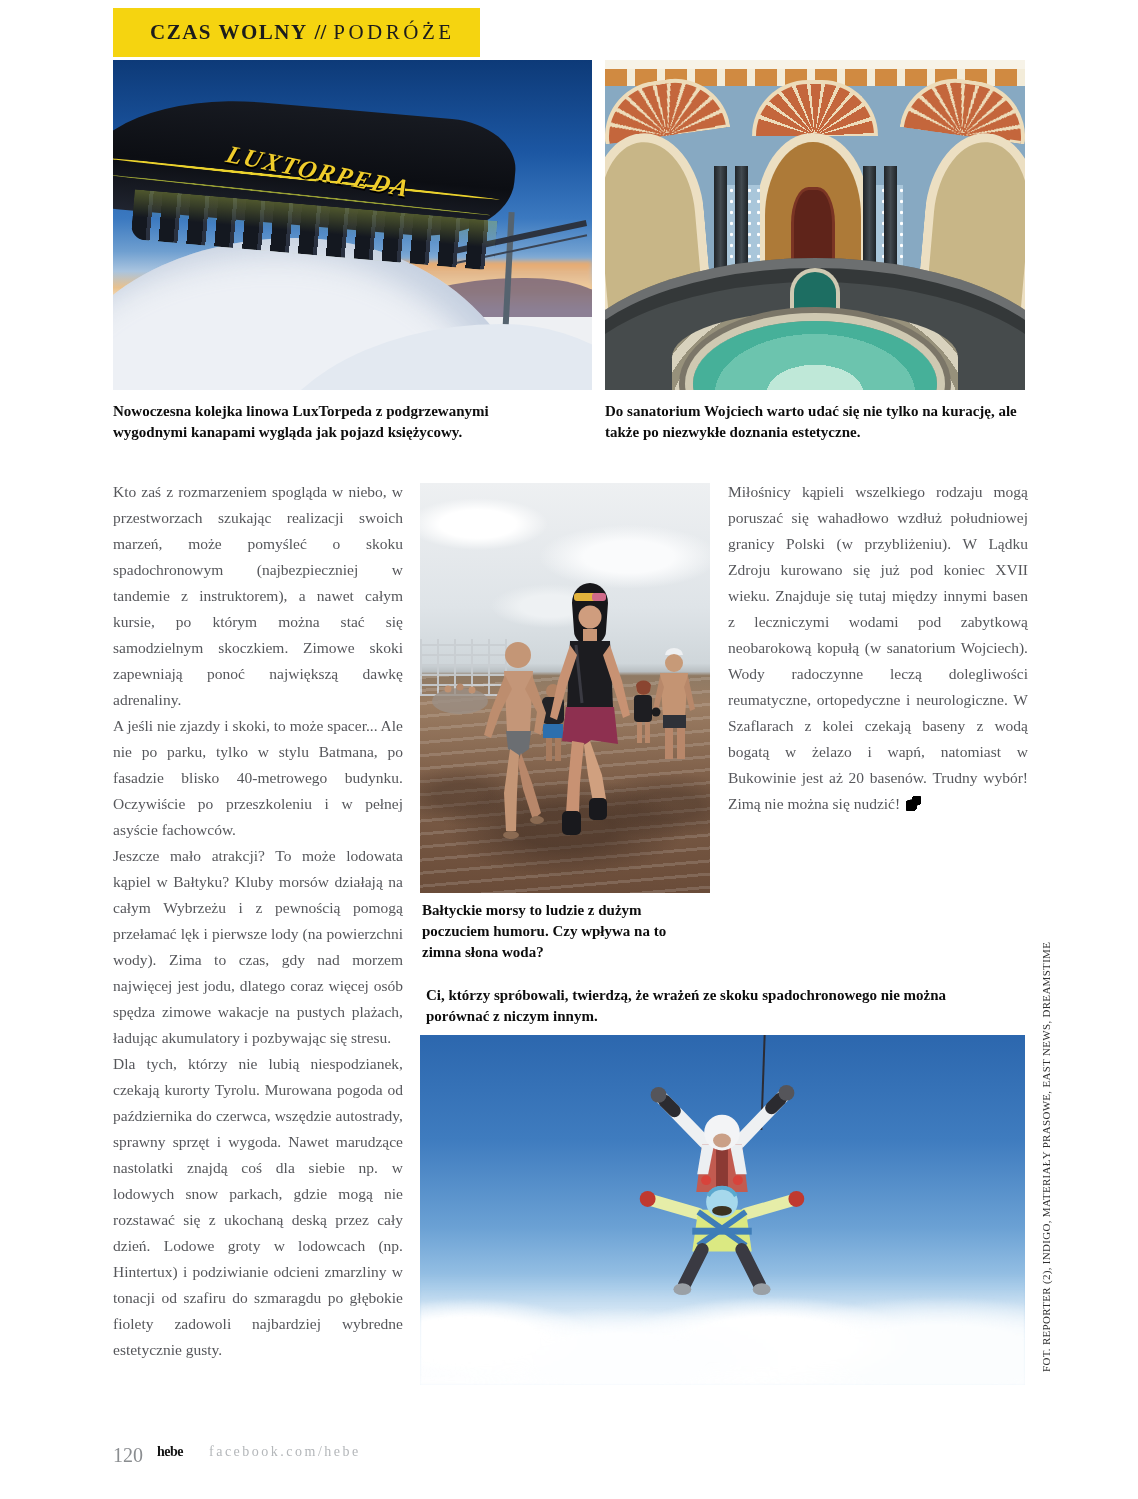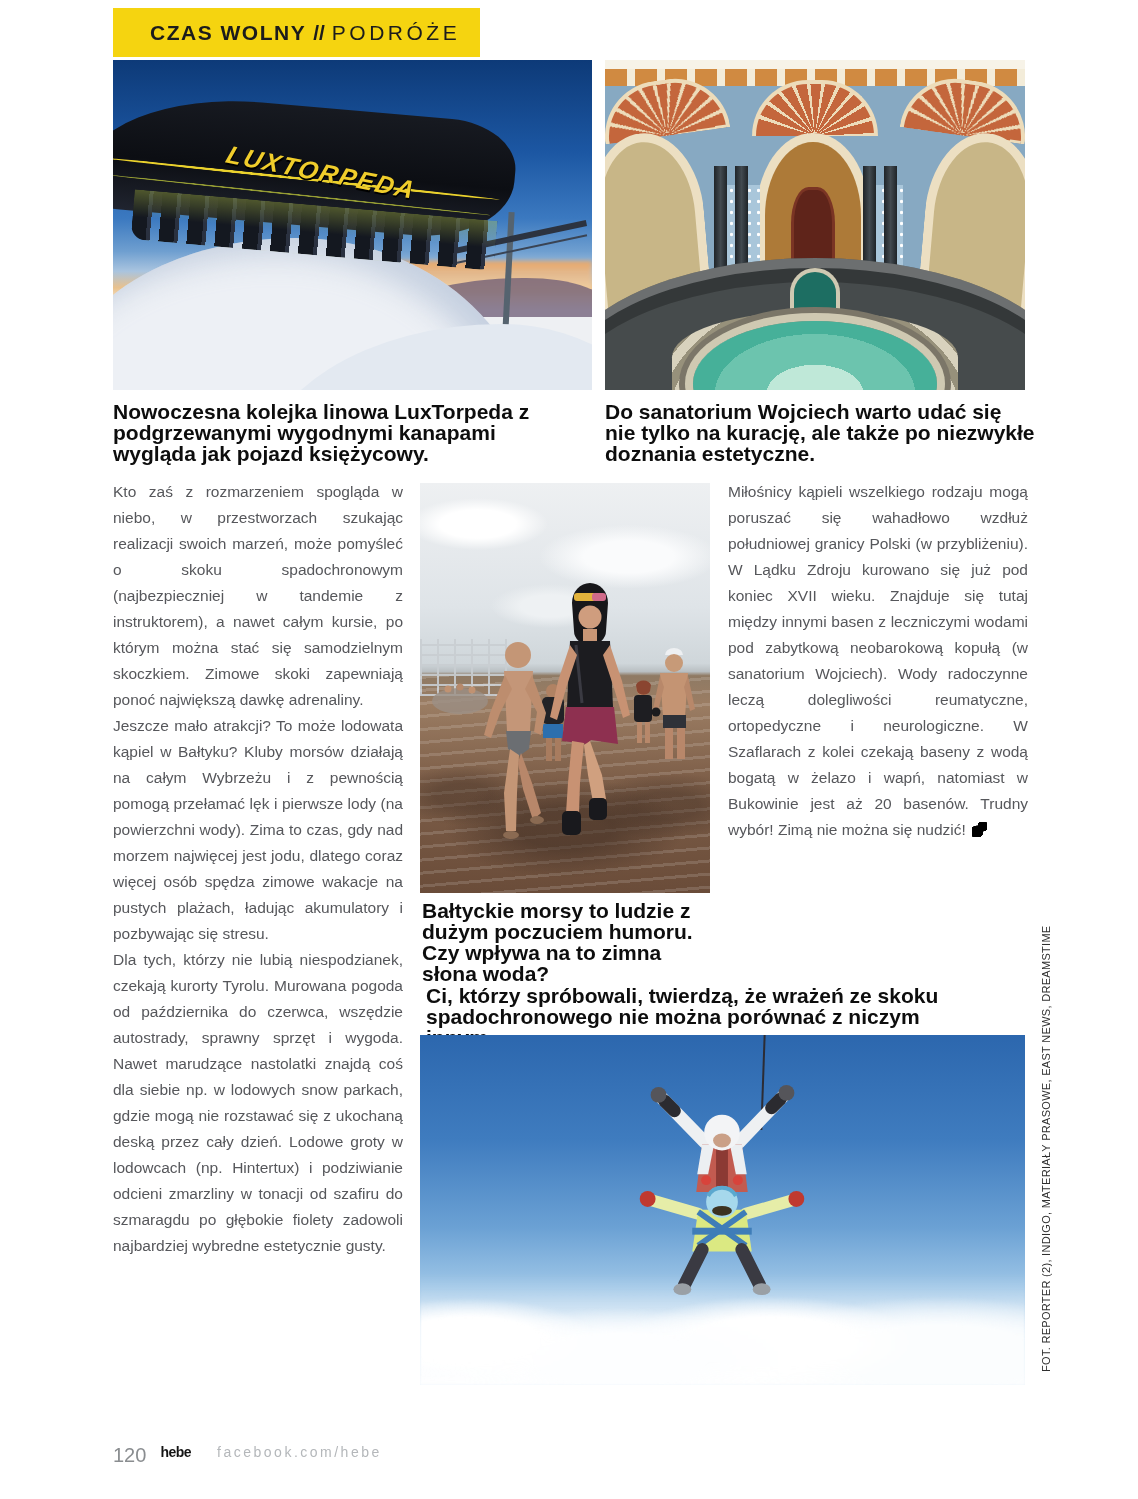--- a/index.html
+++ b/index.html
@@ -1,17 +1,17 @@
 <!DOCTYPE html>
 <html><head>
 <meta charset="utf-8">
 <style>
   html,body { margin:0; padding:0; background:#ffffff; }
   .page { position:relative; width:1138px; height:1499px; background:#ffffff;
-          font-family:Liberation Sans, sans-serif; overflow:hidden; }
+          font-family:Liberation Serif, serif; overflow:hidden; }
 
   
   .section-badge { position:absolute; left:113px; top:8px; width:367px; height:49px;
                    background:#F5D410; display:flex; align-items:center;
                    padding-left:37px; box-sizing:border-box; }
   .badge-strong { font-weight:bold; font-size:21px; letter-spacing:1.5px; color:#1c1c1c; }
   .badge-sep    { font-size:21px; color:#1c1c1c; margin:0 7px; font-weight:bold; }
   .badge-light  { font-size:21px; letter-spacing:3.5px; color:#1c1c1c; }
 
   
@@ -115,21 +115,21 @@
       radial-gradient(170px 52px at 33% 78%, #fdfeff 50%, rgba(255,255,255,0)),
       radial-gradient(150px 46px at 58% 62%, #ffffff 55%, rgba(255,255,255,0)),
       radial-gradient(190px 60px at 86% 75%, #fbfdfe 52%, rgba(255,255,255,0)),
       linear-gradient(180deg, rgba(255,255,255,0), rgba(255,255,255,.95));
     filter:blur(1px); }
   .sky-line { position:absolute; left:56.5%; top:0; width:2px; height:27%;
     background:#2c2c34; transform:rotate(2deg); }
   .skyphoto svg { position:absolute; left:29%; top:13%; }
 
   
-  .photo-caption { position:absolute; font-weight:bold; font-size:21px;
+  .photo-caption { position:absolute; font-weight:bold; font-size:15px;
     line-height:21px; color:#0d0d0d; }
   .cap-lift { left:113px; top:401px; width:420px; }
   .cap-san  { left:605px; top:401px; width:432px; }
   .cap-morsy{ left:422px; top:900px; width:282px; }
   .cap-sky  { left:426px; top:985px; width:532px; }
 
   
   .col { position:absolute; font-size:15.5px; line-height:26px; color:#56575b;
     text-align:justify; }
   .col p { margin:0; }
@@ -199,20 +199,21 @@
     <div class="san-steps"></div>
     <div class="san-niche"></div>
     <div class="san-pool"></div>
   </div>
 
   <div class="photo-caption cap-lift">Nowoczesna kolejka linowa LuxTorpeda z podgrzewanymi wygodnymi kanapami wygląda jak pojazd księżycowy.</div>
   <div class="photo-caption cap-san">Do sanatorium Wojciech warto udać się nie tylko na kurację, ale także po niezwykłe doznania estetyczne.</div>
 
   <div class="col col-left">
     <p>Kto zaś z rozmarzeniem spogląda w niebo, w przestworzach szukając realizacji swoich marzeń, może pomyśleć o skoku spadochronowym (najbezpieczniej w tandemie z instruktorem), a nawet całym kursie, po którym można stać się samodzielnym skoczkiem. Zimowe skoki zapewniają ponoć największą dawkę adrenaliny.</p>
+    <p>A jeśli nie zjazdy i skoki, to może spacer... Ale nie po parku, tylko w stylu Batmana, po fasadzie blisko 40-metrowego budynku. Oczywiście po przeszkoleniu i w pełnej asyście fachowców.</p>
     <p>Jeszcze mało atrakcji? To może lodowata kąpiel w Bałtyku? Kluby morsów działają na całym Wybrzeżu i z pewnością pomogą przełamać lęk i pierwsze lody (na powierzchni wody). Zima to czas, gdy nad morzem najwięcej jest jodu, dlatego coraz więcej osób spędza zimowe wakacje na pustych plażach, ładując akumulatory i pozbywając się stresu.</p>
     <p>Dla tych, którzy nie lubią niespodzianek, czekają kurorty Tyrolu. Murowana pogoda od października do czerwca, wszędzie autostrady, sprawny sprzęt i wygoda. Nawet marudzące nastolatki znajdą coś dla siebie np. w lodowych snow parkach, gdzie mogą nie rozstawać się z ukochaną deską przez cały dzień. Lodowe groty w lodowcach (np. Hintertux) i podziwianie odcieni zmarzliny w tonacji od szafiru do szmaragdu po głębokie fiolety zadowoli najbardziej wybredne estetycznie gusty.</p>
   </div>
 
   <div class="col col-right">
     <p><span>Miłośnicy kąpieli wszelkiego rodzaju mogą poruszać się wahadłowo wzdłuż południowej granicy Polski (w przybliżeniu). W Lądku Zdroju kurowano się już pod koniec XVII wieku. Znajduje się tutaj między innymi basen z leczniczymi wodami pod zabytkową neobarokową kopułą (w sanatorium Wojciech). Wody radoczynne leczą dolegliwości reumatyczne, ortopedyczne i neurologiczne. W Szaflarach z kolei czekają baseny z wodą bogatą w żelazo i wapń, natomiast w Bukowinie jest aż 20 basenów. Trudny wybór! Zimą nie można się nudzić!</span><span class="end-mark"></span></p>
   </div>
 
   <div class="photo morsy">
     <div class="morsy-fence"></div>

